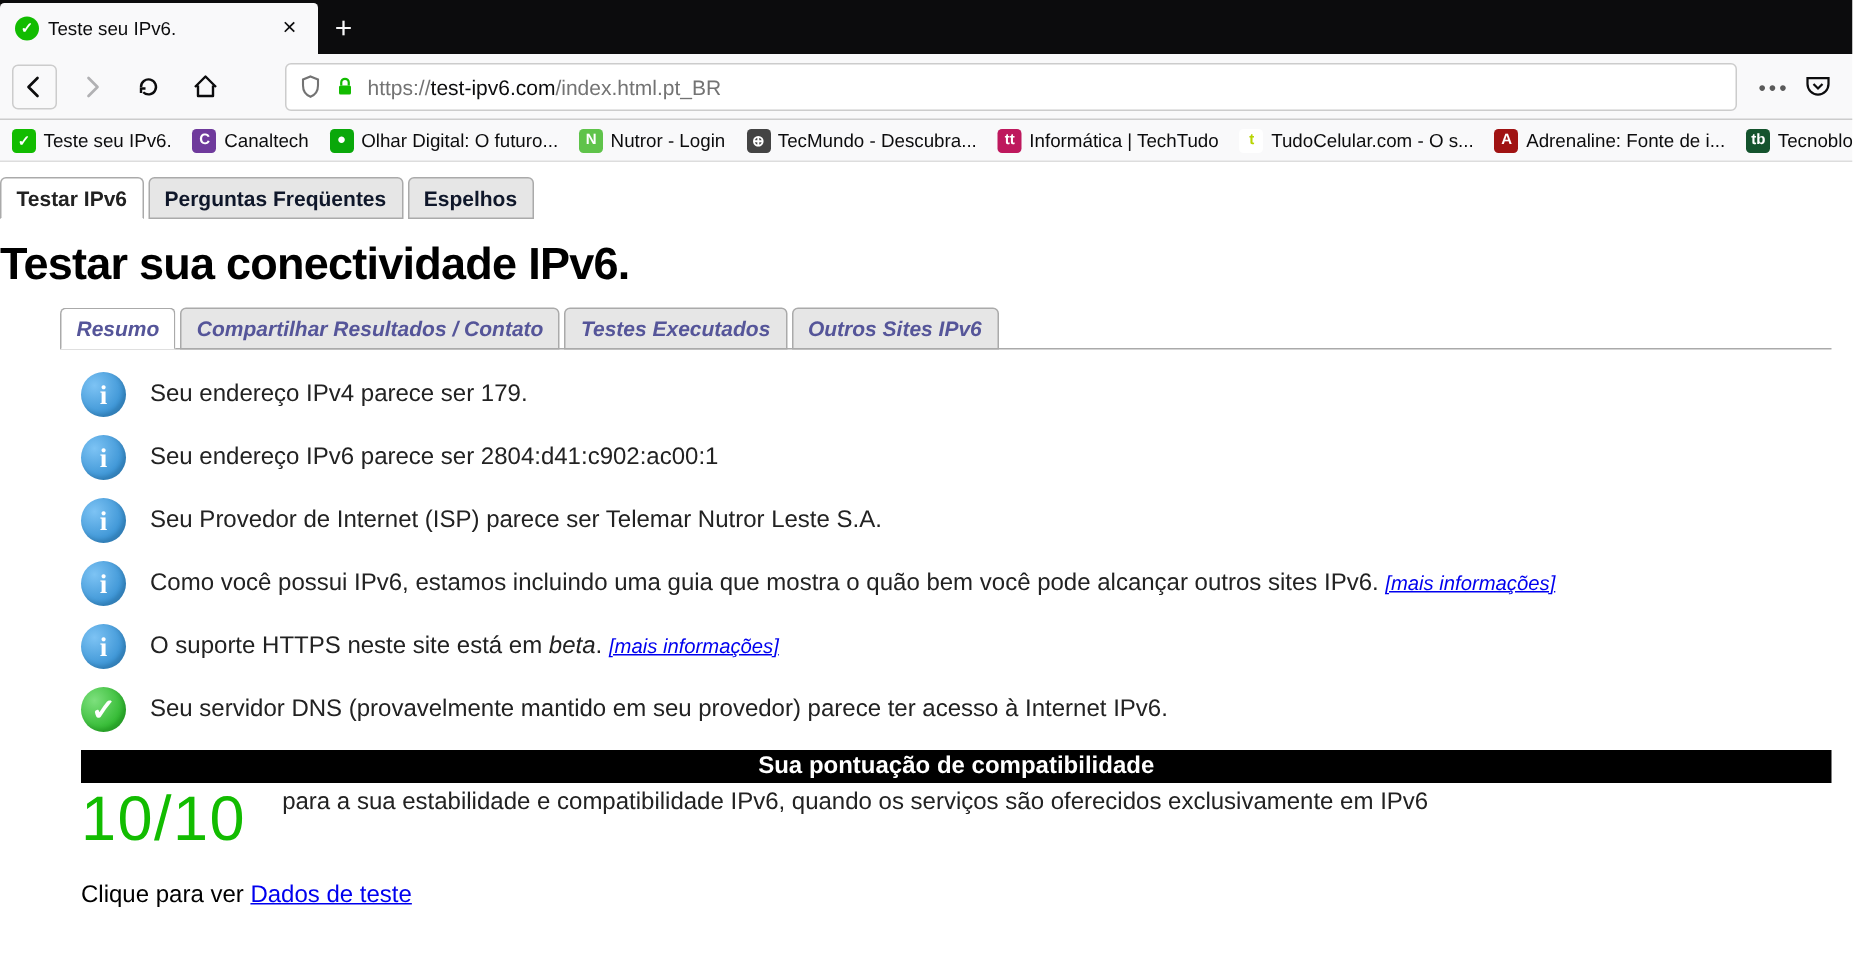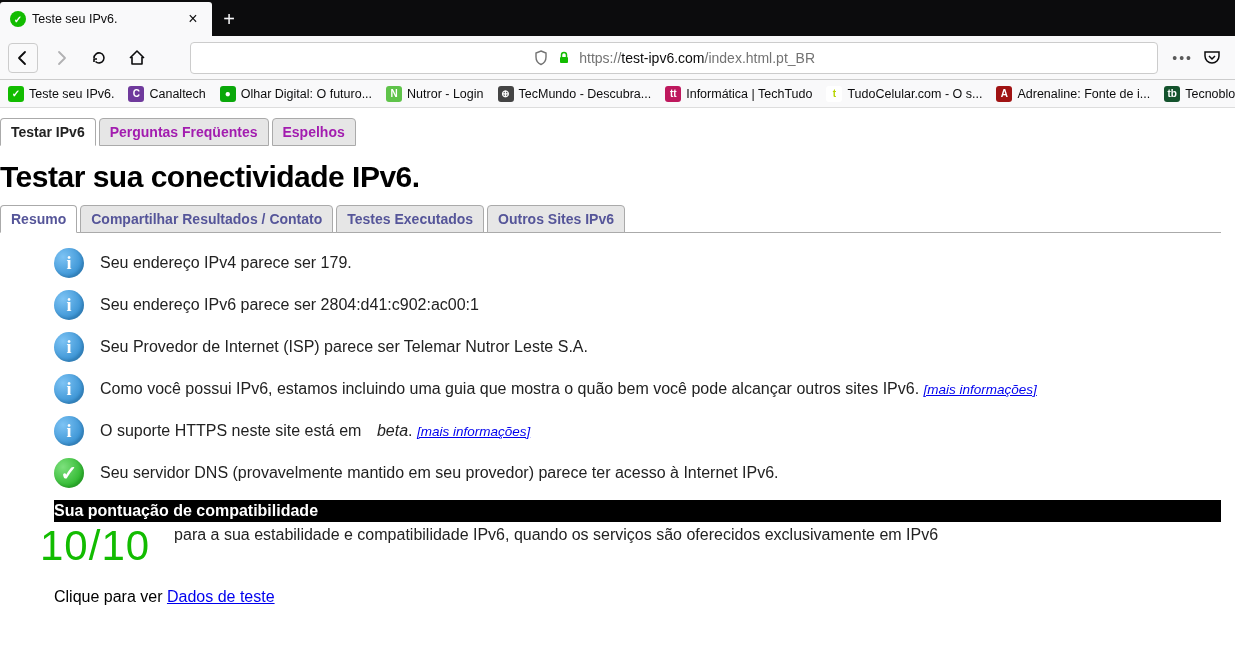--- a/index.html
+++ b/index.html
@@ -8,64 +8,64 @@
 
 .tabbar { background: #0c0c0d; height: 36px; display: flex; align-items: flex-end; }
 .tab { background: #f9f9fa; height: 34px; width: 212px; display: flex; align-items: center; padding: 0 10px; gap: 6px; font-size: 12.5px; color: #0c0c0d; border-top-left-radius: 3px; border-top-right-radius: 3px; position: relative; }
 .tab .title { flex: 1; overflow: hidden; white-space: nowrap; text-overflow: ellipsis; }
 .tab .close { font-size: 16px; color: #0c0c0d; width: 18px; text-align: center; }
 .tab-plus { width: 34px; height: 34px; display: flex; align-items: center; justify-content: center; color: #f9f9fa; font-size: 20px; }
 
 .navbar { background: #f9f9fa; height: 44px; display: flex; align-items: center; padding: 0 8px; gap: 8px; border-bottom: 1px solid #ccc; }
 .nav-btn { width: 30px; height: 30px; display: flex; align-items: center; justify-content: center; color: #0c0c0d; border-radius: 4px; }
 .nav-btn.disabled { color: #b1b1b3; }
-.urlbar { flex: 1; height: 32px; background: #fff; border: 1px solid #ccc; border-radius: 4px; display: flex; align-items: center; padding: 0 8px; gap: 8px; font-size: 14px; color: #737373; margin-left: 30px; justify-content: center; }
+.urlbar { flex: 1; height: 32px; background: #fff; border: 1px solid #ccc; border-radius: 4px; display: flex; align-items: center; padding: 0 8px; gap: 8px; font-size: 14px; color: #737373; margin-left: 30px; }
 .urlbar .proto { color: #737373; }
 .urlbar .host { color: #0c0c0d; }
 .urlbar .path { color: #737373; }
 .right-icons { display: flex; align-items: center; gap: 10px; padding: 0 6px; }
 
 .bookbar { background: #f9f9fa; height: 28px; display: flex; align-items: center; padding: 0 8px; gap: 14px; font-size: 12.5px; color: #0c0c0d; border-bottom: 1px solid #ddd; overflow: hidden; white-space: nowrap; }
 .bookmark { display: flex; align-items: center; gap: 5px; }
 .bm-icon { width: 16px; height: 16px; border-radius: 3px; display: inline-flex; align-items: center; justify-content: center; font-size: 10px; font-weight: bold; color: #fff; flex-shrink: 0; }
 
 .icon-check { background: #12bc00; border-radius: 50%; color: #fff; display: inline-flex; align-items: center; justify-content: center; }
 .icon-check::before { content: "✓"; font-weight: bold; }
 
 
 .page { padding: 6px 14px 14px 0; }
 .topTabs { display: flex; gap: 3px; margin: 4px 0 8px; }
-.topTab { border: 1px solid #aaa; background: #e6e6e6; color: #a21caf; font-weight: bold; font-size: 14px; padding: 5px 10px; border-radius: 4px 4px 0 0; }
+.topTab { border: 1px solid #aaa; background: #e6e6e6; color: #0f172a; font-weight: bold; font-size: 14px; padding: 5px 10px; border-radius: 4px 4px 0 0; }
 .topTab.active { background: #fff; border-bottom-color: #fff; color: #222; position: relative; z-index: 2; }
 
 h1.pageTitle { font-size: 30px; font-weight: 700; margin: 14px 0 10px; letter-spacing: -0.5px; }
 
-.contentTabs { display: flex; gap: 3px; position: relative; top: 1px; }
+.contentTabs { display: flex; gap: 3px; margin-left: 40px; position: relative; top: 1px; font-style: italic; }
 .contentTab { border: 1px solid #aaa; background: #e6e6e6; color: #555599; font-weight: bold; font-size: 14px; padding: 5px 10px; border-radius: 4px 4px 0 0; }
 .contentTab.active { background: #fff; border-bottom-color: #fff; }
 
 .contentBox { border-top: 1px solid #aaa; margin-left: 40px; padding-top: 15px; }
 
 .row { display: flex; align-items: center; gap: 16px; margin-bottom: 12px; margin-left: 14px; }
 .row .text { font-size: 16px; color: #222; }
 .row .text a { color: #0000ee; text-decoration: underline; font-style: italic; font-size: 13.5px; }
 
 .info-icon { width: 30px; height: 30px; flex-shrink: 0; }
 .info-circle { width: 30px; height: 30px; border-radius: 50%; background: radial-gradient(circle at 30% 30%, #7dc3f4, #3a93d4 70%); display: flex; align-items: center; justify-content: center; color: #fff; font-weight: bold; font-size: 18px; font-family: Georgia, serif; box-shadow: inset -2px -2px 3px rgba(0,0,0,0.15); }
 .ok-circle { width: 30px; height: 30px; border-radius: 50%; background: radial-gradient(circle at 30% 30%, #7de07d, #2fb82f 70%); display: flex; align-items: center; justify-content: center; color: #fff; font-weight: bold; font-size: 20px; box-shadow: inset -2px -2px 3px rgba(0,0,0,0.15); }
 
-.scorebar { background: #000; color: #fff; font-weight: bold; font-size: 16px; padding: 2px 0; margin: 10px 0 0 14px; }
-.scoreRow { display: flex; align-items: flex-start; gap: 24px; }
+.scorebar { background: #000; color: #fff; font-weight: bold; font-size: 16px; text-align: center; padding: 2px 0; margin: 10px 0 0 14px; }
+.scoreRow { display: flex; align-items: flex-start; gap: 24px; margin-left: 14px; }
 .score { color: #12bc00; font-size: 42px; font-weight: 400; letter-spacing: 1px; white-space: nowrap; font-family: Arial, sans-serif; }
 .scoreDesc { font-size: 16px; color: #222; padding-top: 4px; }
 
 .bottomLink { margin-left: 14px; margin-top: 18px; font-size: 16px; }
 .bottomLink a { color: #0000ee; text-decoration: underline; }
 
-.beta { font-style: italic; margin-left: 11px; }
+.beta { font-style: italic; }
 
 svg { display: block; }
 </style>
 </head>
 <body>
 
 <div class="tabbar">
   <div class="tab">
     <span class="icon-check" style="width:16px;height:16px;font-size:10px"></span>
     <span class="title">Teste seu IPv6.</span>

